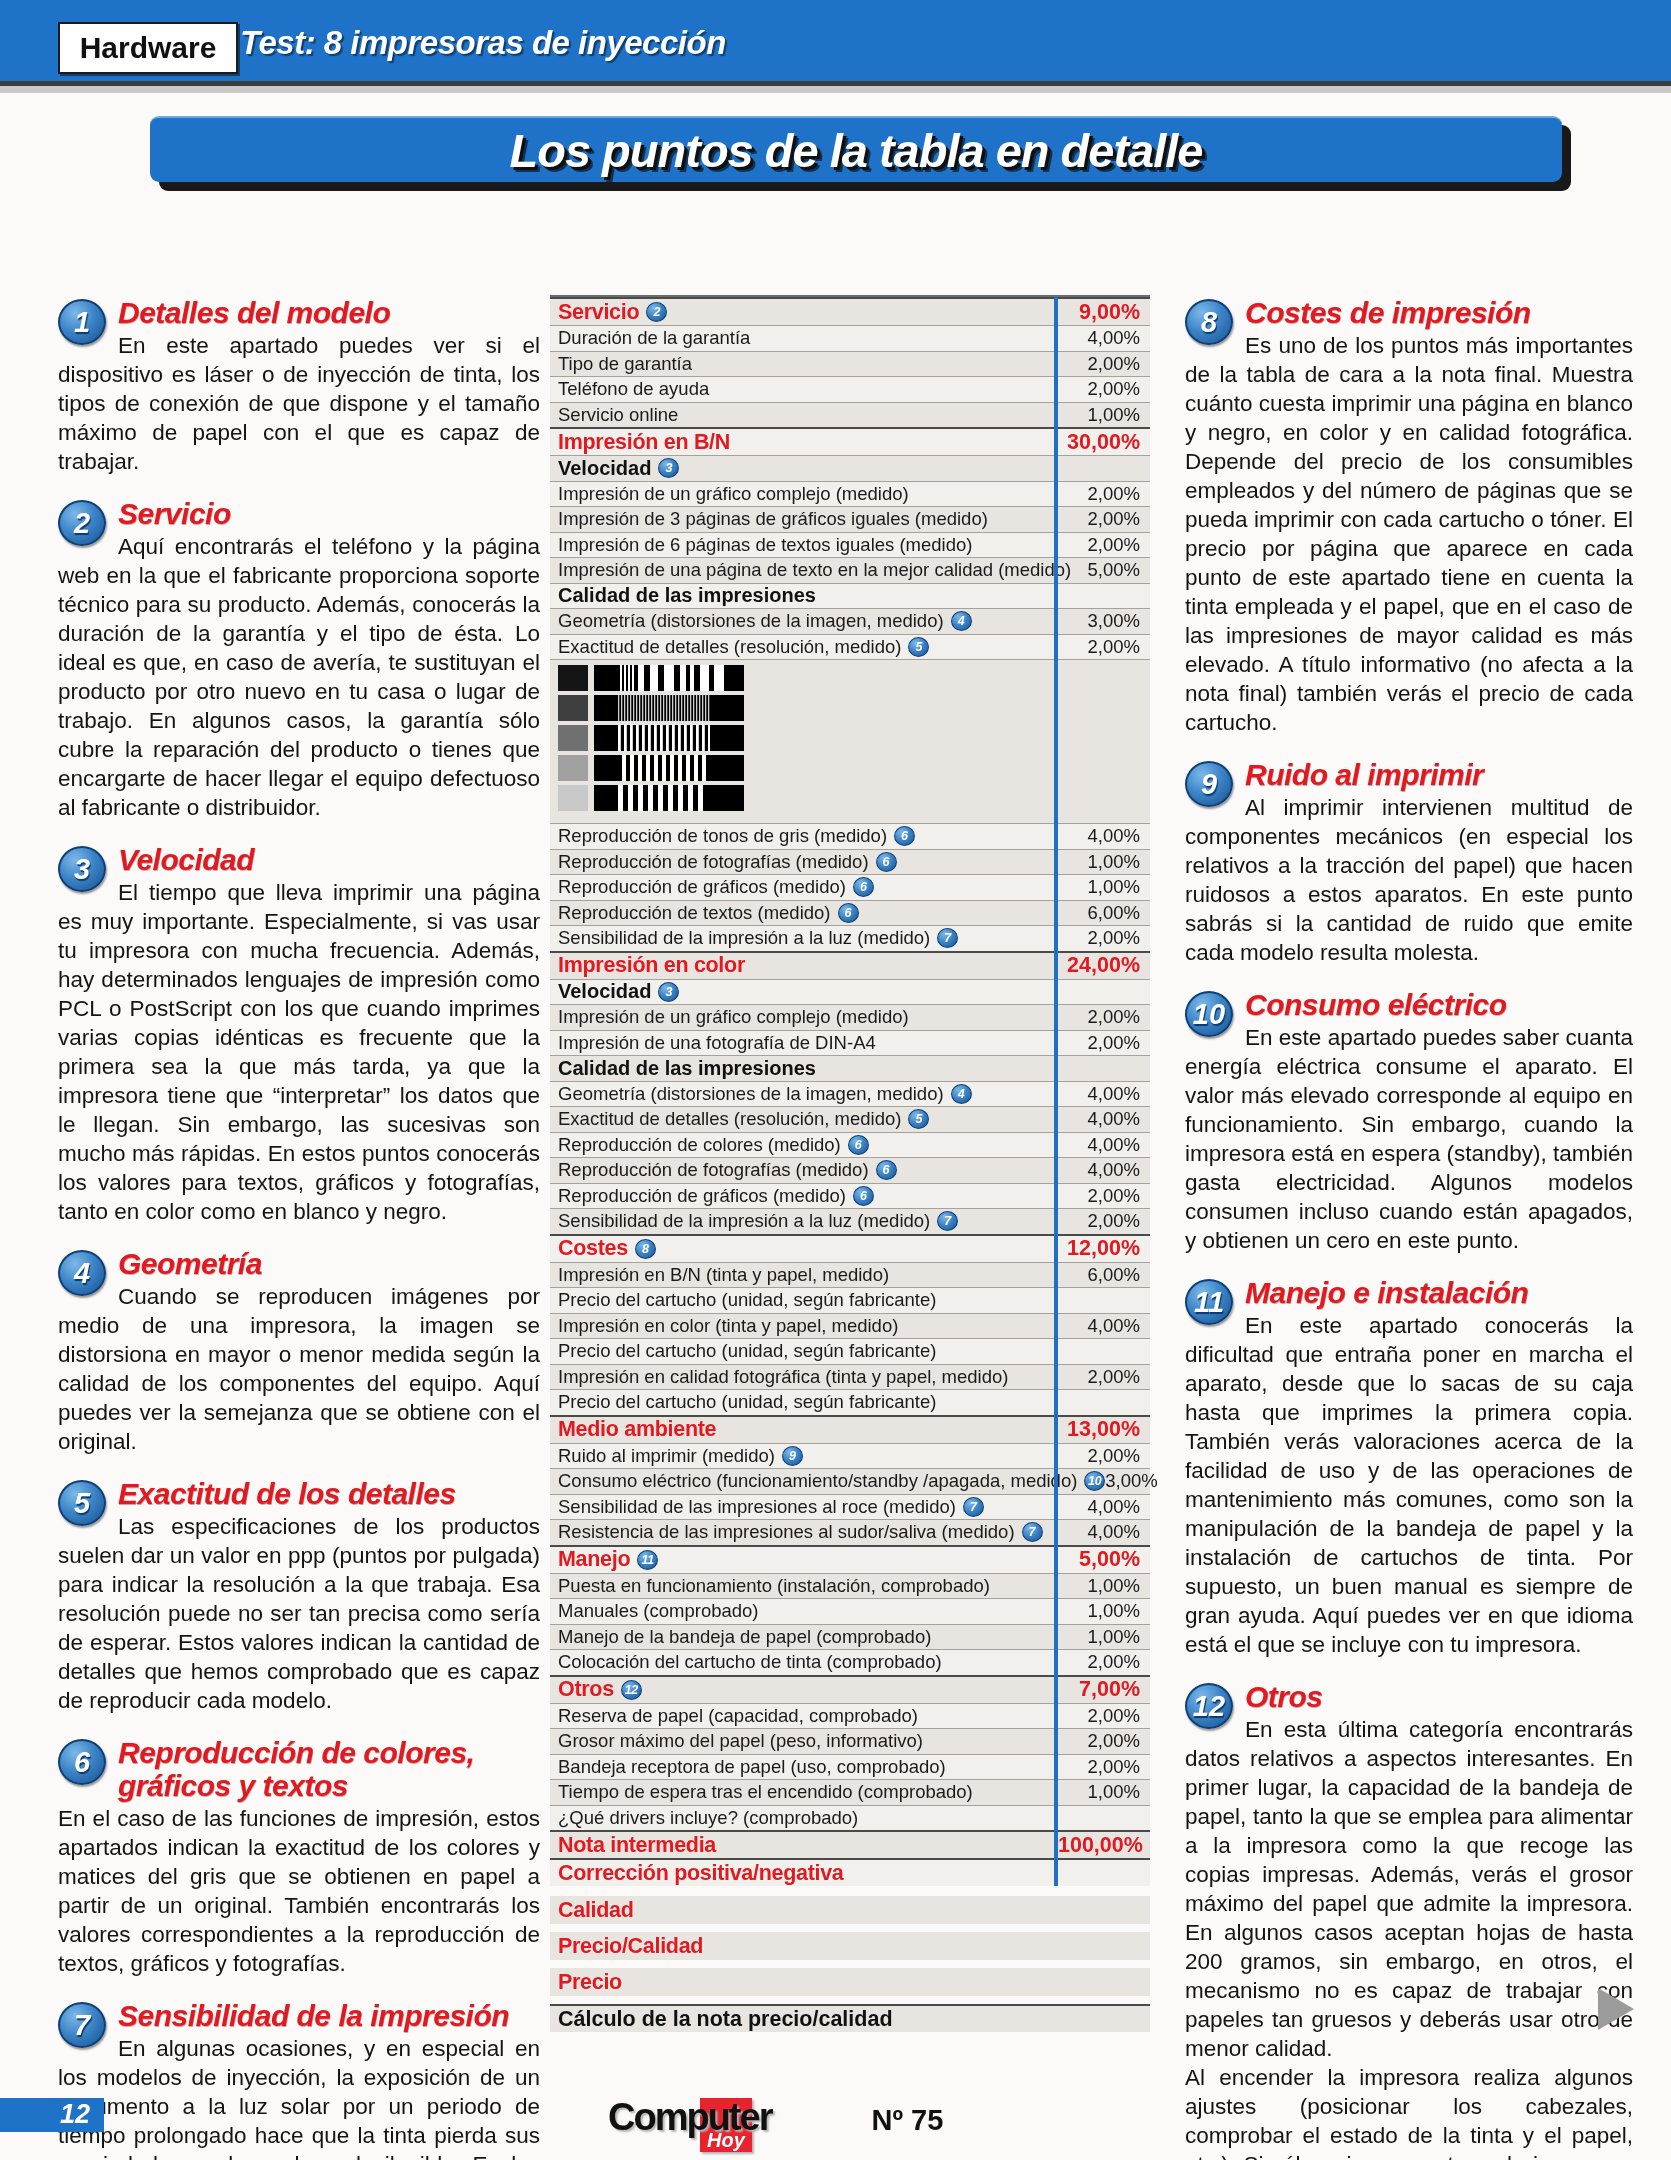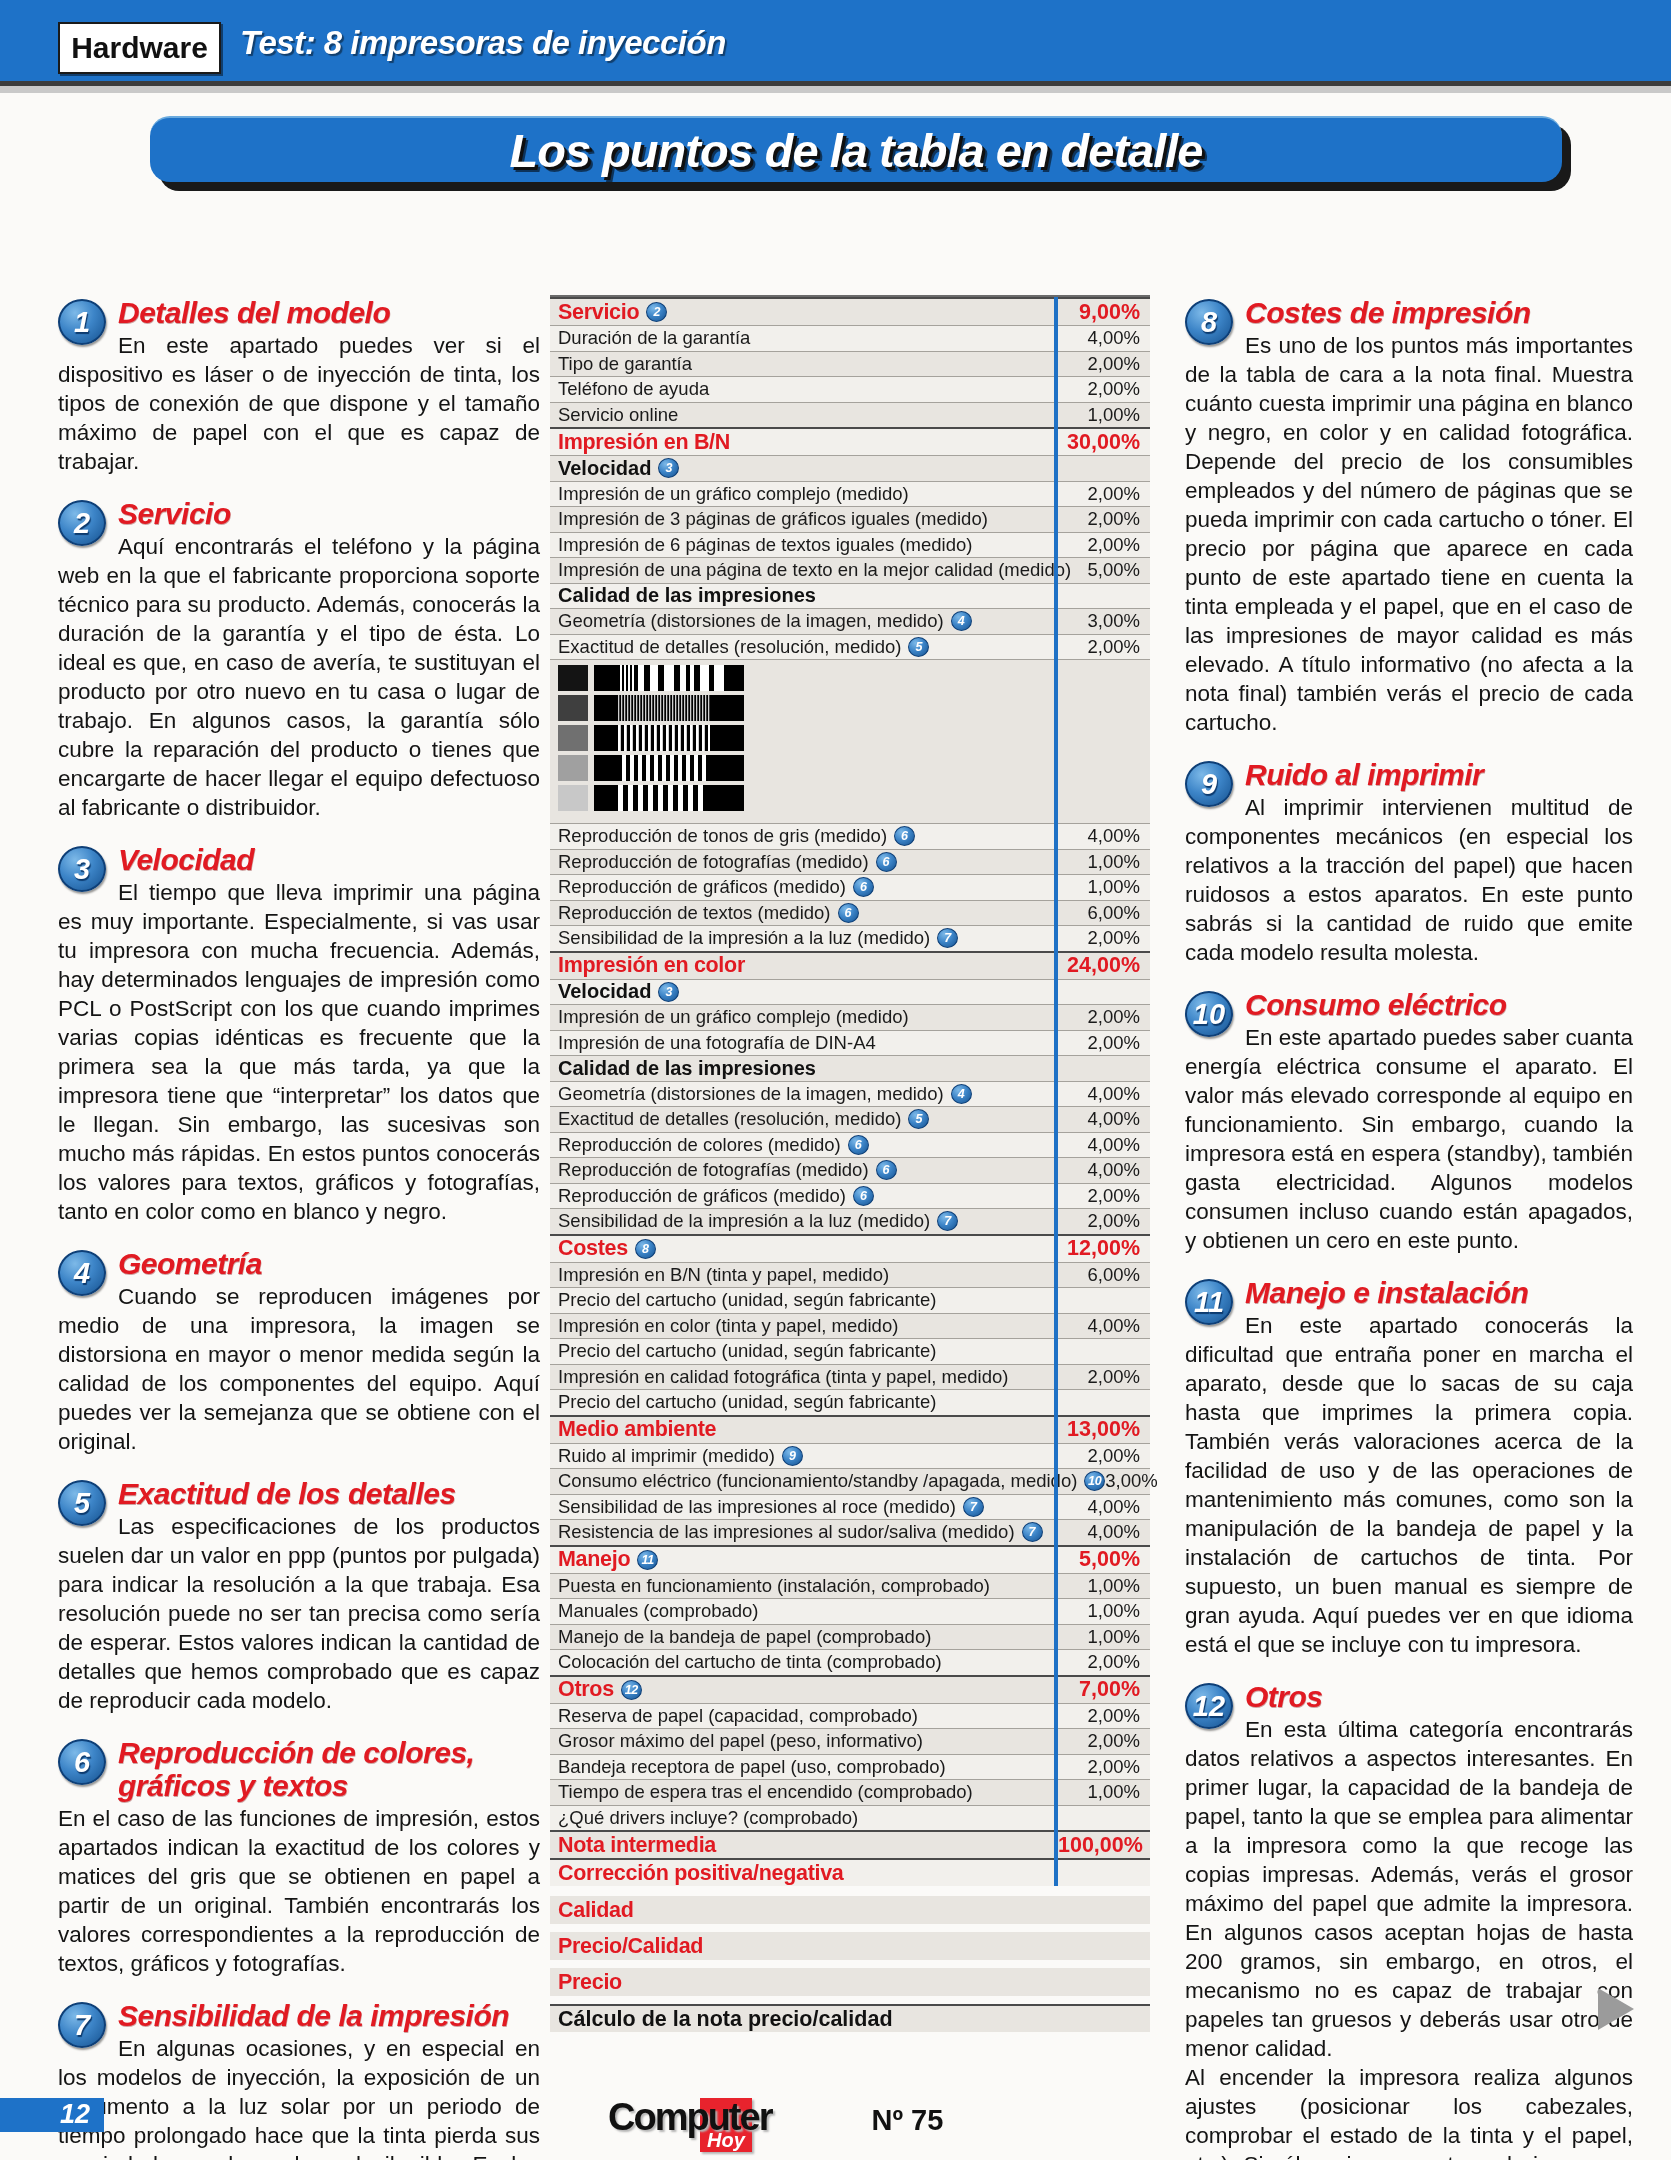--- a/index.html
+++ b/index.html
@@ -2,25 +2,25 @@
 <html><head>
 <meta charset="utf-8">
 <style>
   * { margin:0; padding:0; box-sizing:border-box; }
   html,body { background:#e9e9e9; }
   body { font-family:"Liberation Sans","DejaVu Sans",sans-serif; }
   #page { position:relative; width:1671px; height:2160px; background:#fbfaf8; overflow:hidden; margin:0 auto; }
 
   
   .top-bar { position:absolute; left:0; top:0; width:1671px; height:86px; background:#1e72c8; border-bottom:5px solid #3c3c3c; box-shadow:0 7px 0 #c9c9c9; }
-  .hw-tag { position:absolute; left:58px; top:22px; width:163px; height:52px; background:#fff; border:2px solid #1a1a1a; box-shadow:2px 2px 0 rgba(0,0,0,.45); display:flex; align-items:center; justify-content:center; font-weight:bold; font-size:30px; color:#111; }
+  .hw-tag { position:absolute; left:58px; top:22px; width:180px; height:52px; background:#fff; border:2px solid #1a1a1a; box-shadow:2px 2px 0 rgba(0,0,0,.45); display:flex; align-items:center; justify-content:center; font-weight:bold; font-size:30px; color:#111; }
   .top-title { position:absolute; left:240px; top:24px; color:#fff; font-size:33px; font-weight:bold; font-style:italic; text-shadow:2px 2px 1px rgba(0,0,0,.45); letter-spacing:-0.5px; }
 
   
-  .banner { position:absolute; left:150px; top:116px; width:1412px; height:66px; background:#1e72c8; border-radius:20px; box-shadow:9px 9px 0 #191919; border-top:2px solid #6aaade; display:flex; align-items:center; justify-content:center; }
+  .banner { position:absolute; left:150px; top:116px; width:1412px; height:66px; background:#1e72c8; border-radius:9px; box-shadow:9px 9px 0 #191919; border-top:2px solid #6aaade; display:flex; align-items:center; justify-content:center; }
   .banner span { color:#fff; font-size:47px; font-weight:bold; font-style:italic; letter-spacing:-1px; text-shadow:3px 3px 0 #101010, 5px 5px 0 rgba(0,0,0,.55); }
 
   
   .col { position:absolute; top:296px; color:#141414; }
   #left-col  { left:58px;  width:482px; }
   #right-col { left:1185px; width:448px; }
   .section { margin-bottom:21px; overflow:visible; }
   .num-badge { float:left; width:48px; height:46px; margin:3px 12px 2px 0; border-radius:50%;
     background:radial-gradient(circle at 34% 28%, #7db9e8 0%, #3d85c8 45%, #15518f 100%);
     border:2px solid #0e3f77; box-shadow:1px 2px 2px rgba(0,0,0,.4);

